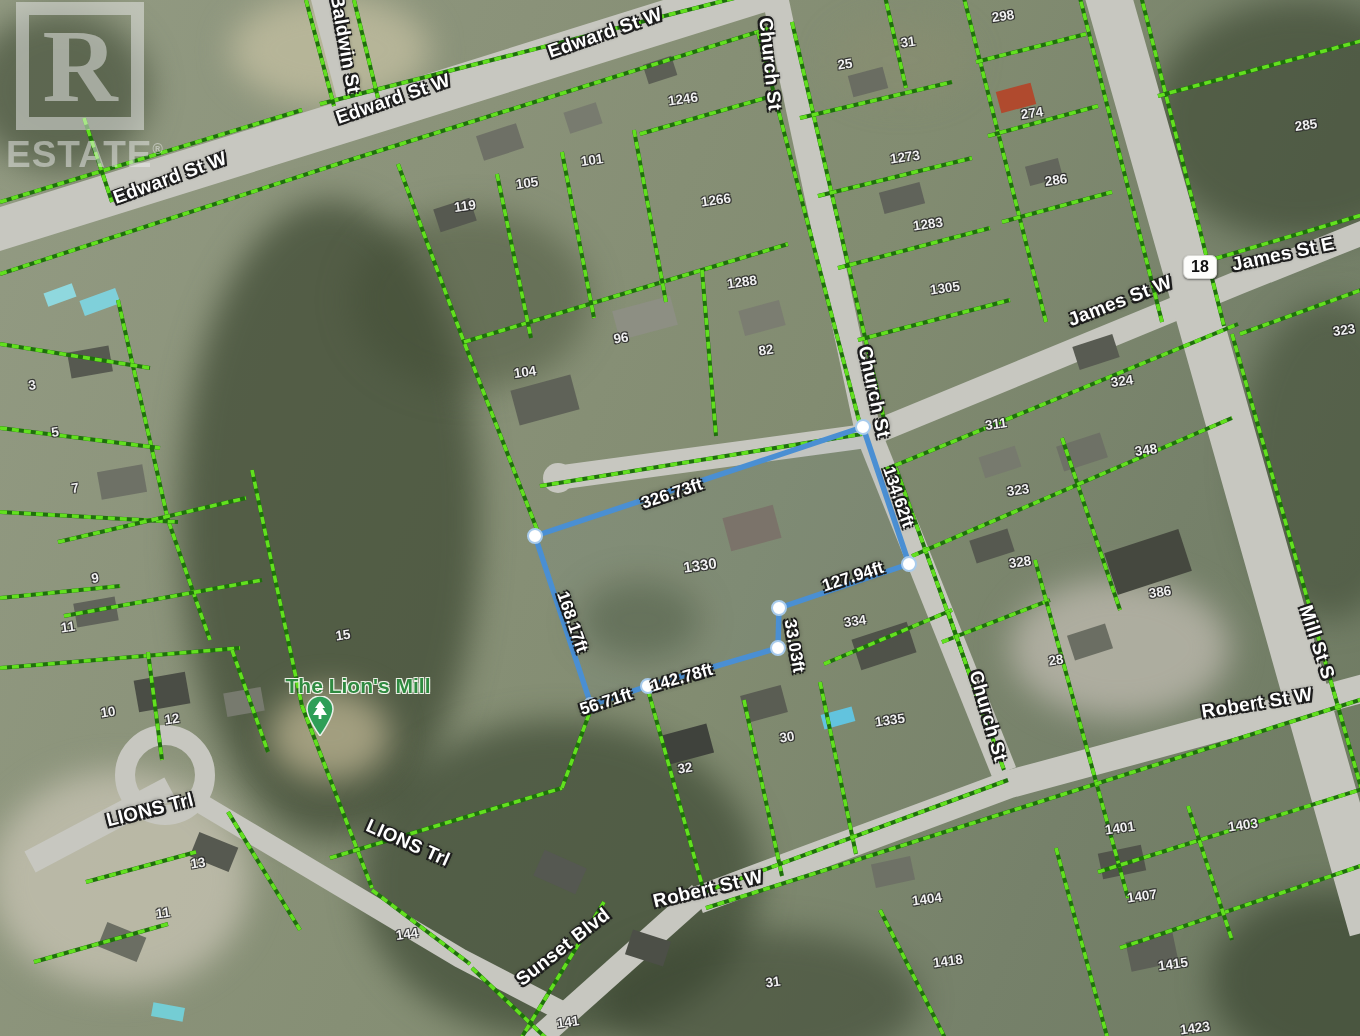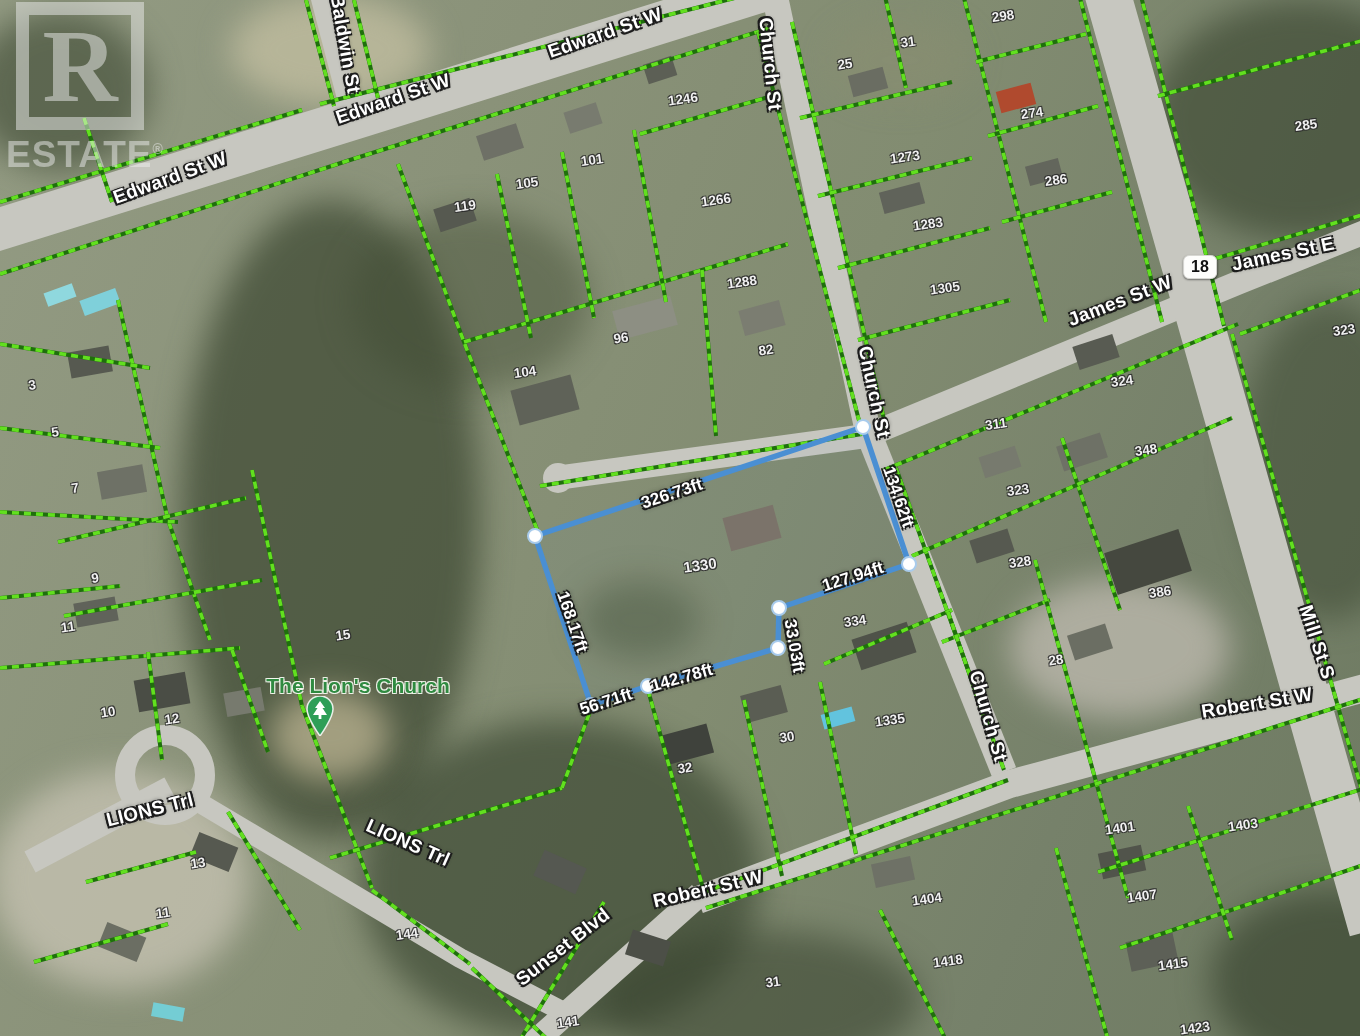--- a/index.html
+++ b/index.html
@@ -317,21 +317,21 @@
       <div class="lbl parcel-label" style="left: 55px; top: 432px; transform: translate(-50%, -50%) rotate(-8deg);">5</div>
       <div class="lbl parcel-label" style="left: 75px; top: 488px; transform: translate(-50%, -50%) rotate(-8deg);">7</div>
       <div class="lbl measure-label" style="left: 672px; top: 494px; transform: translate(-50%, -50%) rotate(-18.5deg);">326.73ft</div>
       <div class="lbl measure-label" style="left: 898px; top: 497px; transform: translate(-50%, -50%) rotate(71deg);">134.62ft</div>
       <div class="lbl measure-label" style="left: 853px; top: 577px; transform: translate(-50%, -50%) rotate(-18deg);">127.94ft</div>
       <div class="lbl measure-label" style="left: 794px; top: 646px; transform: translate(-50%, -50%) rotate(80deg);">33.03ft</div>
       <div class="lbl measure-label" style="left: 682px; top: 678px; transform: translate(-50%, -50%) rotate(-16deg);">142.78ft</div>
       <div class="lbl measure-label" style="left: 606px; top: 702px; transform: translate(-50%, -50%) rotate(-18deg);">56.71ft</div>
       <div class="lbl measure-label" style="left: 572px; top: 622px; transform: translate(-50%, -50%) rotate(71deg);">168.17ft</div>
       <div class="lbl parcel-label prop-label" style="left: 700px; top: 565px; transform: translate(-50%, -50%) rotate(-8deg);">1330</div>
-      <div class="lbl poi-label" style="left: 358px; top: 686px; transform: translate(-50%, -50%) rotate(0deg);">The Lion's Church</div>
+      <div class="lbl poi-label" style="left: 358px; top: 686px; transform: translate(-50%, -50%) rotate(0deg);">The Lion's Mill</div>
       <div class="pin" style="left: 320px; top: 740px;"><svg width="30" height="40" viewBox="0 0 30 40">
  <path d="M15 40 C15 40 2 22 2 13 A13 13 0 1 1 28 13 C28 22 15 40 15 40 Z" fill="#2e9e57" stroke="rgba(255,255,255,.85)" stroke-width="1.5"></path>
  <path d="M15 5 L20 12 H17.5 L22 19 H8 L12.5 12 H10 Z" fill="#fff"></path>
  <rect x="13.6" y="19" width="2.8" height="4" fill="#fff"></rect>
         </svg></div>
     </div>
 
   <div id="wm-realtor">
     <div class="rbox">
       <span class="rglyph">R</span>

